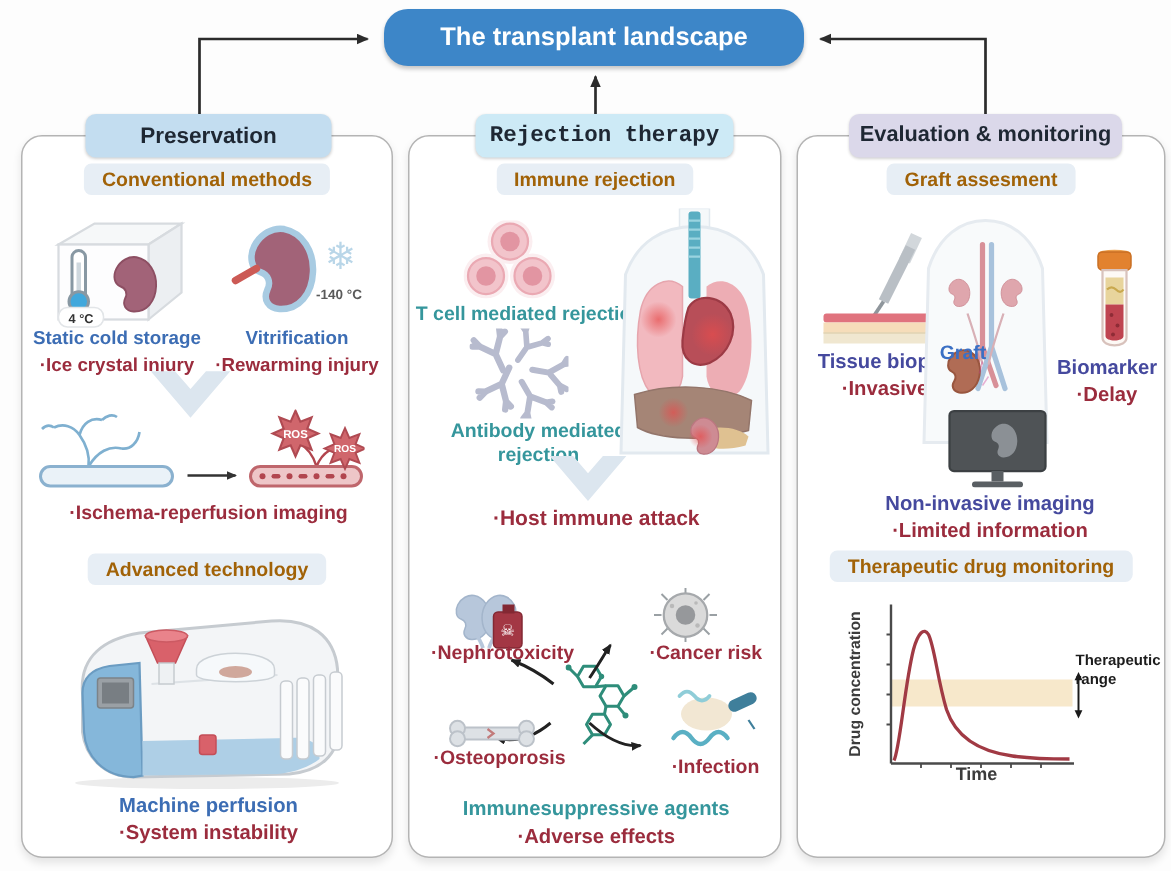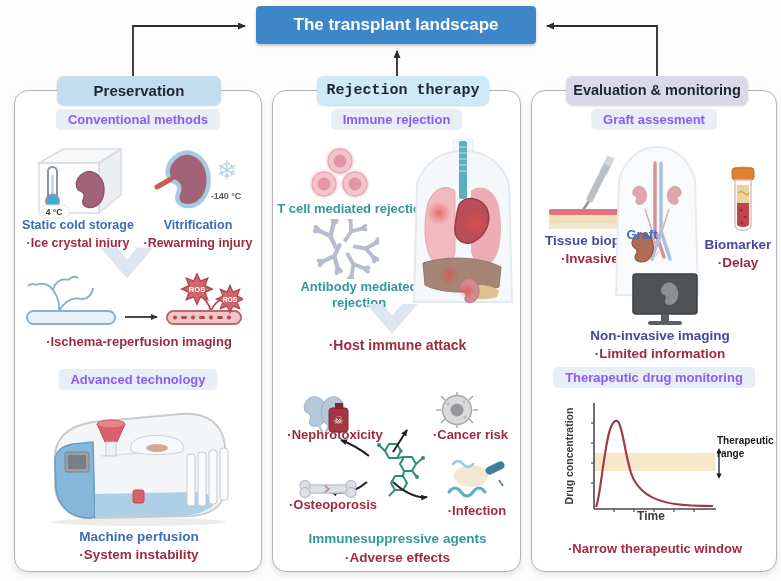--- a/index.html
+++ b/index.html
@@ -11,37 +11,37 @@
   .panel {
     position:absolute; background:#fff; border:1.5px solid #b4b4b4;
     border-radius:14px; box-shadow:0 3px 6px rgba(0,0,0,.10);
   }
   #panel-preservation { left:14px; top:90px; width:248px; height:482px; }
   #panel-rejection   { left:272px; top:90px; width:249px; height:482px; }
   #panel-evaluation  { left:531px; top:90px; width:246px; height:482px; }
 
   .title-box {
     position:absolute; left:256px; top:6px; width:280px; height:38px;
-    background:#3d86c8; border-radius:4px; color:#fff; font-weight:bold;
+    background:#3d86c8; border-radius:16px; color:#fff; font-weight:bold;
     font-size:17px; text-align:center; line-height:38px;
     box-shadow:0 2px 3px rgba(0,0,0,.22); z-index:5;
   }
   .hdr {
     position:absolute; z-index:6; border-radius:7px; font-weight:bold;
     font-size:15px; color:#1e2733; text-align:center; height:29px;
     line-height:29px; box-shadow:0 1px 2px rgba(0,0,0,.18);
   }
   #hdr-preservation { left:57px;  top:76px; width:164px; background:#c3ddf0; }
   #hdr-rejection    { left:317px; top:76px; width:172px; background:#cdeaf6;font-family:Liberation Mono, monospace; }
   #hdr-evaluation   { left:566px; top:76px; width:182px; background:#dbd8ea; font-size:14.5px; }
 
   .sub {
     position:absolute; left:50%; transform:translateX(-50%);
     background:#e7eef5; border-radius:5px; font-weight:bold; font-size:13px;
-    color:#8b5cf6; padding:3px 12px; white-space:nowrap;
+    color:#a16207; padding:3px 12px; white-space:nowrap;
   }
   .lbl { position:absolute; font-weight:bold; text-align:center; font-size:13px; line-height:16px; }
   .blue   { color:#3c6db4; }
   .red    { color:#9b2c3d; }
   .teal   { color:#35969c; }
   .indigo { color:#45499e; }
   .graftc { color:#3a6fc4; }
   .abs { position:absolute; }
   svg { display:block; }
   .range-lbl {
@@ -380,16 +380,15 @@
       </g>
       <path d="M39,114 C43,106 46,64 52,40 C55,29 59,25 62,30 C66,38 68,60 74,80 C80,98 96,108 118,111 C132,113 146,113 156,113" fill="none" stroke="#a13a44" stroke-width="2.2"></path>
       <line x1="162" y1="59" x2="162" y2="82" stroke="#1a1a1a" stroke-width="1.3"></line>
       <polygon points="162,55 159.4,60.5 164.6,60.5" fill="#1a1a1a"></polygon>
       <polygon points="162,86 159.4,80.5 164.6,80.5" fill="#1a1a1a"></polygon>
       <text transform="translate(16,63) rotate(-90)" text-anchor="middle" font-size="10.5" font-weight="600" fill="#3c3c3c">Drug concentration</text>
       <text x="94" y="127" text-anchor="middle" font-size="12" font-weight="600" fill="#3c3c3c">Time</text>
     </svg>
     <div class="range-lbl">Therapeutic range</div>
 
-    <div class="lbl red" style="left:0; top:450px; width:246px; font-size:13px">·Narrow therapeutic window</div>
   </div>
 
 </div>
 
 </body></html>

